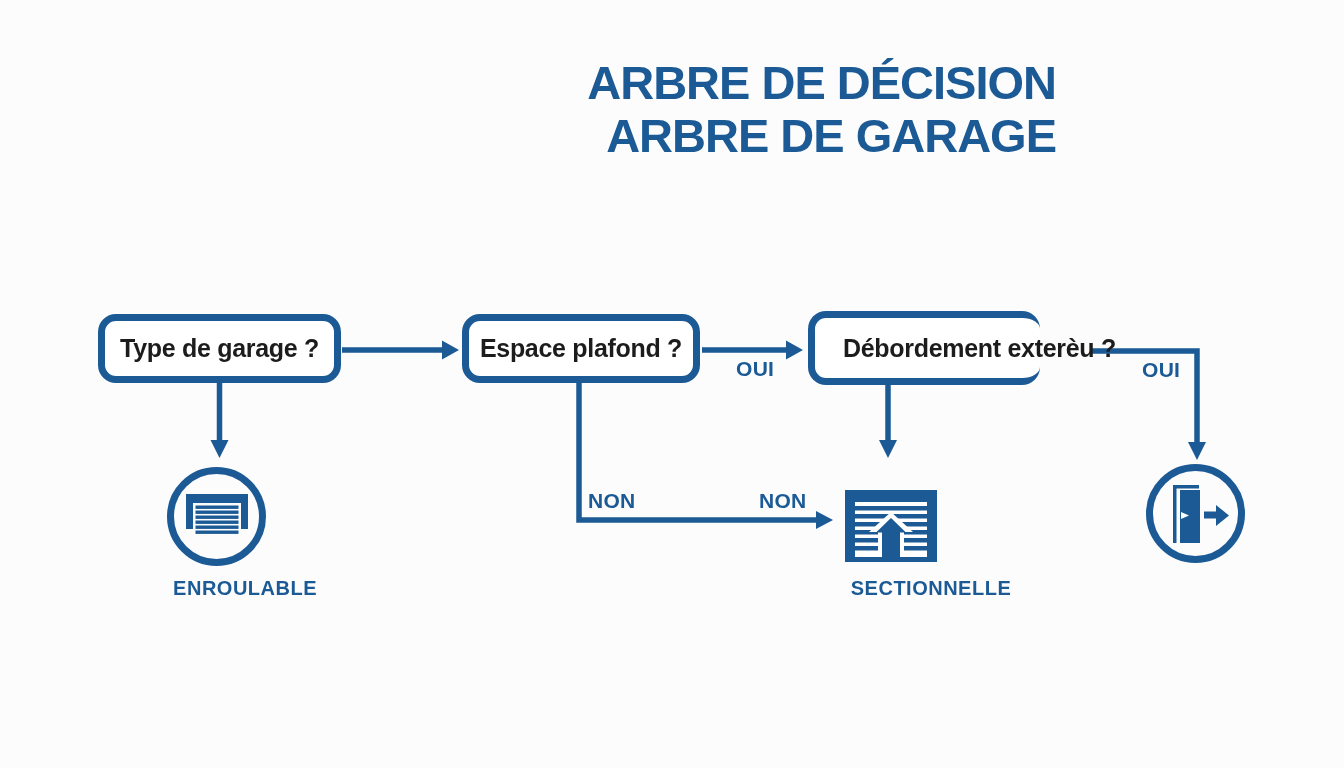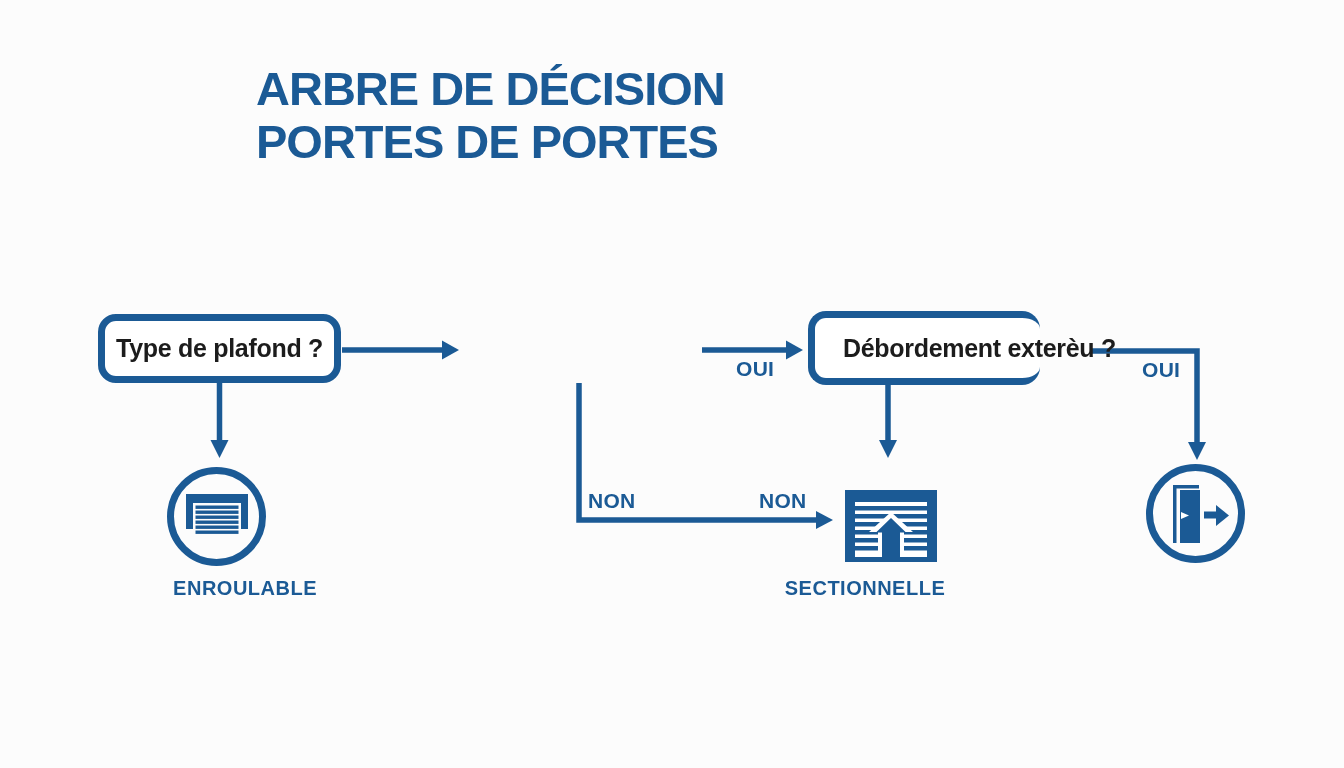--- a/index.html
+++ b/index.html
@@ -10,22 +10,22 @@
   *{margin:0;padding:0;box-sizing:border-box;}
   html,body{width:1344px;height:768px;overflow:hidden;}
   body{
     background:var(--background);
     font-family:"Liberation Sans","DejaVu Sans",sans-serif;
     position:relative;
   }
   .stage{position:absolute;left:0;top:0;width:1344px;height:768px;background:var(--background);}
 
   .title{
-    position:absolute;left:256px;top:62px;width:800px;
-    text-align:left;color:var(--primary);
+    position:absolute;left:256px;top:56px;width:800px;
+    text-align:right;color:var(--primary);
     font-size:47px;line-height:53px;font-weight:800;letter-spacing:-1px;
   }
 
   .decision{
     position:absolute;background:#ffffff;
     border:7px solid var(--primary);border-radius:18px;
     display:flex;align-items:center;justify-content:center;
     font-size:25px;font-weight:700;color:var(--box-text);letter-spacing:-0.3px;
     white-space:nowrap;
   }
@@ -51,31 +51,31 @@
   }
   .circ-enroulable{left:167px;top:467px;}
   .circ-basculante{left:1146px;top:464px;}
   .icon-sectionnelle{position:absolute;left:845px;top:490px;}
 
   .outcome-label{
     position:absolute;width:200px;text-align:center;
     color:var(--primary);font-size:20px;font-weight:800;letter-spacing:0.5px;
   }
   .lab-enroulable{left:117px;top:577px;text-align:right;}
-  .lab-sectionnelle{left:765px;top:577px;}
+  .lab-sectionnelle{left:831px;top:577px;}
   .lab-basculante{left:1102px;top:577px;}
 </style>
 </head>
 <body>
 
 <div class="stage">
 
   <div class="title">
     <div>ARBRE DE DÉCISION</div>
-    <div>PORTES DE PORTES</div>
+    <div>ARBRE DE GARAGE</div>
   </div>
 
   <svg class="connectors" viewBox="0 0 1344 768" xmlns="http://www.w3.org/2000/svg">
     <g style="stroke:var(--primary);stroke-width:5.5;fill:none;">
       <path d="M342 350 H442"></path>
       <path d="M702 350 H786"></path>
       <path d="M219.5 383 V440"></path>
       <path d="M579 383 V520 H816"></path>
       <path d="M888 385 V440"></path>
       <path d="M1090 351 H1197 V442"></path>
@@ -84,21 +84,24 @@
       <polygon points="442,340.5 442,359.5 459,350"></polygon>
       <polygon points="786,340.5 786,359.5 803,350"></polygon>
       <polygon points="210.5,440 228.5,440 219.5,458"></polygon>
       <polygon points="816,511 816,529 833,520"></polygon>
       <polygon points="879,440 897,440 888,458"></polygon>
       <polygon points="1188,442 1206,442 1197,460"></polygon>
     </g>
   </svg>
 
   <div class="decision d1">
-    <span>Type de plafond ?</span>
+    <span>Type de garage ?</span>
+  </div>
+  <div class="decision d2">
+    <span>Espace plafond ?</span>
   </div>
   <div class="decision d3">
     <span>Débordement exterèu ?</span>
   </div>
 
   <div class="edge-label" style="left:736px;top:357px;">OUI</div>
   <div class="edge-label" style="left:588px;top:489px;">NON</div>
   <div class="edge-label" style="left:759px;top:489px;">NON</div>
   <div class="edge-label" style="left:1142px;top:358px;">OUI</div>
 

